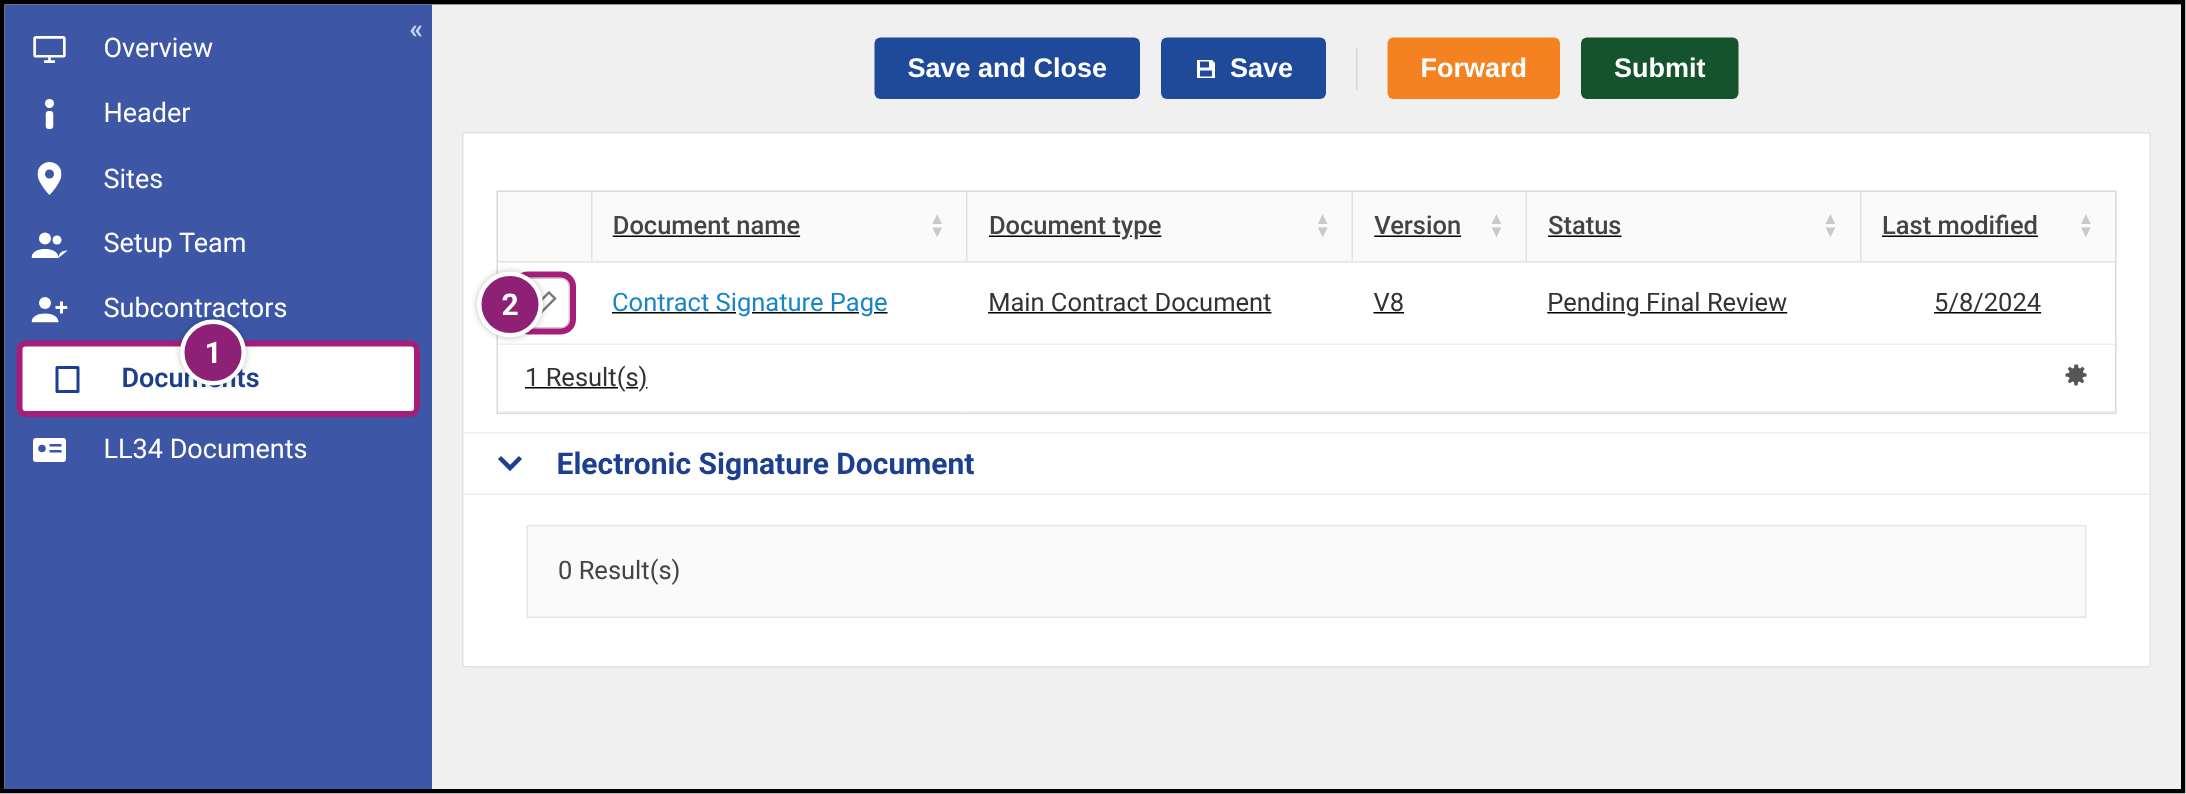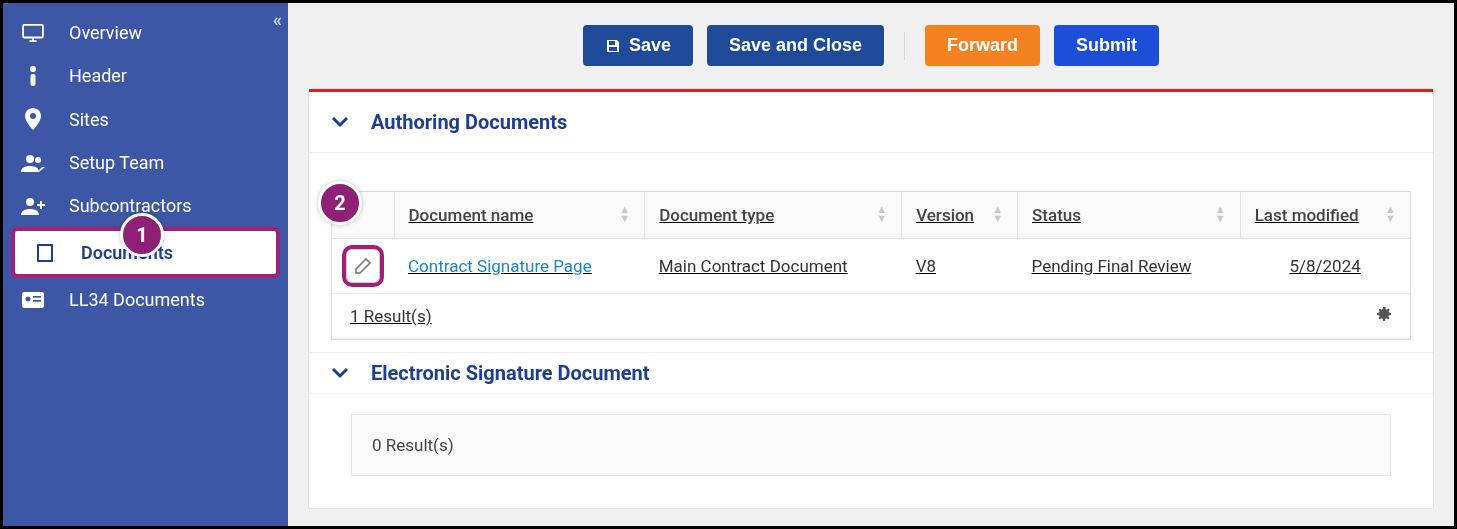--- a/index.html
+++ b/index.html
@@ -15,21 +15,21 @@
   .nav-item.active { background:#fff; color:#1d3f8f; margin:0 8px; border-radius:6px; font-weight:600; border:4px solid #a51f7a; }
   .nav-icon { width:24px; display:flex; align-items:center; justify-content:center; flex:0 0 24px; }
 
   
   .main { position:absolute; left:285px; top:0; right:0; height:100%; background:#f0f0f0; overflow:auto; }
   .toolbar { display:flex; align-items:center; justify-content:center; gap:20px; padding:22px 0 22px 0; }
   .btn-group { display:flex; gap:14px; }
   .btn { display:inline-flex; align-items:center; gap:8px; border:none; border-radius:4px; padding:10px 22px; font-size:18px; font-weight:600; color:#fff; cursor:pointer; }
   .btn.blue { background:#1f4a99; }
   .btn.orange { background:#f58220; }
-  .btn.green { background:#1d4ed8; }
+  .btn.green { background:#14532d; }
   .vline { width:1px; height:28px; background:#d8d8d8; }
   .save-icon { width:16px; height:16px; }
 
   
   .panel { margin:0 20px 20px 20px; background:#fff; border:1px solid #e2e2e2; border-radius:2px; }
   .panel-head { display:flex; align-items:center; gap:22px; padding:18px 22px; border-top:3px solid #e02020; border-bottom:1px solid #eee; }
   .panel-title { color:#1d3f8f; font-size:20px; font-weight:700; }
   .chevron { color:#1d3f8f; cursor:pointer; }
 
   
@@ -139,53 +139,45 @@
           </svg>
       </span>
       <span>LL34 Documents</span>
     </div>
   </div>
 
   <div class="main">
     <div class="toolbar">
       <div class="btn-group">
         <button class="btn blue">
+            <span>Save and Close</span>
+          </button>
+        <button class="btn blue">
           <span>
             <svg class="save-icon" viewBox="0 0 16 16" fill="white">
                 <path d="M2 2h10l2 2v10H2z"></path>
                 <rect x="4" y="3" width="6" height="4" fill="#1f4a99"></rect>
                 <rect x="4" y="9" width="8" height="4" fill="#1f4a99"></rect>
               </svg>
           </span>
           <span>Save</span>
         </button>
-        <button class="btn blue">
-            <span>Save and Close</span>
-          </button>
       </div>
       <span class="vline"></span>
       <div class="btn-group">
         <button class="btn orange">
             <span>Forward</span>
           </button>
         <button class="btn green">
             <span>Submit</span>
           </button>
       </div>
     </div>
 
     <div class="panel">
-      <div class="panel-head">
-        <span class="chevron">
-          <svg width="18" height="12" viewBox="0 0 18 12" fill="none" stroke="#1d3f8f" stroke-width="3">
-              <polyline points="2,2 9,9 16,2"></polyline>
-            </svg>
-        </span>
-        <span class="panel-title">Authoring Documents</span>
-      </div>
 
       <div class="table-wrap">
         <table>
           <thead>
             <tr>
               <th class="edit-cell"></th>
               <th><span>Document name</span><span class="sort-arrows">▲<br>▼</span></th>
               <th><span>Document type</span><span class="sort-arrows">▲<br>▼</span></th>
               <th><span>Version</span><span class="sort-arrows">▲<br>▼</span></th>
               <th><span>Status</span><span class="sort-arrows">▲<br>▼</span></th>

